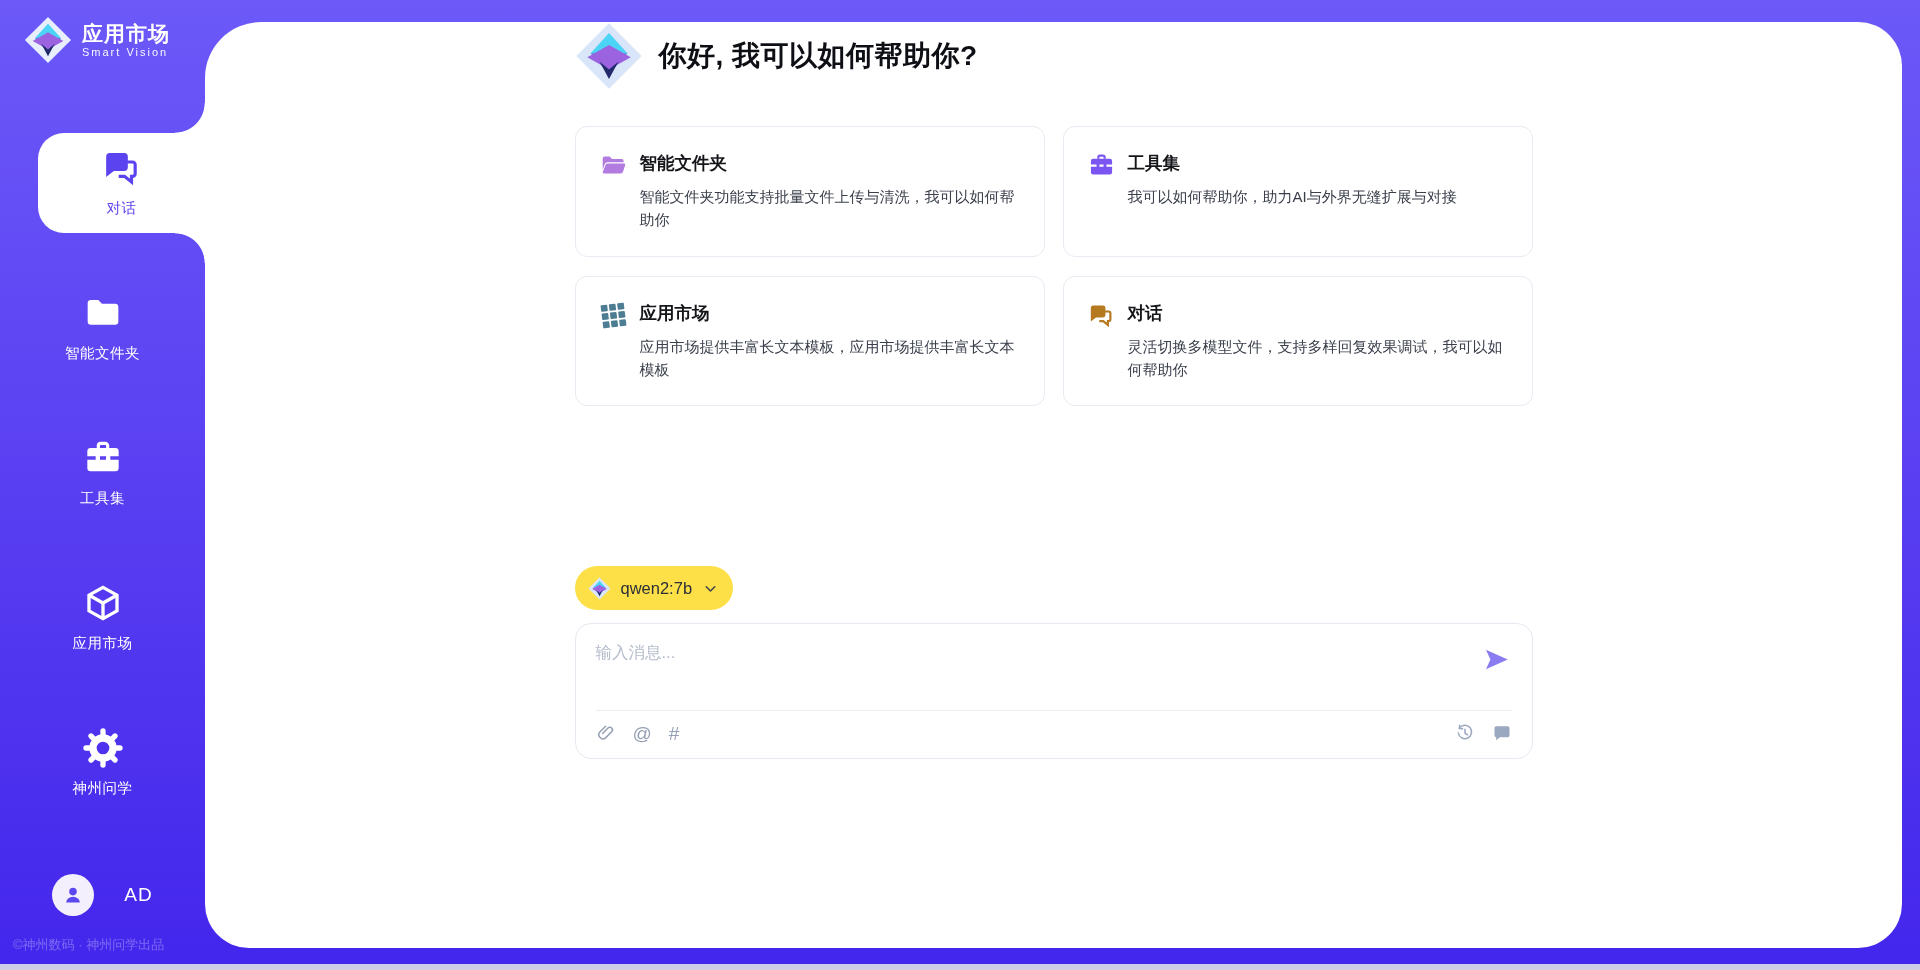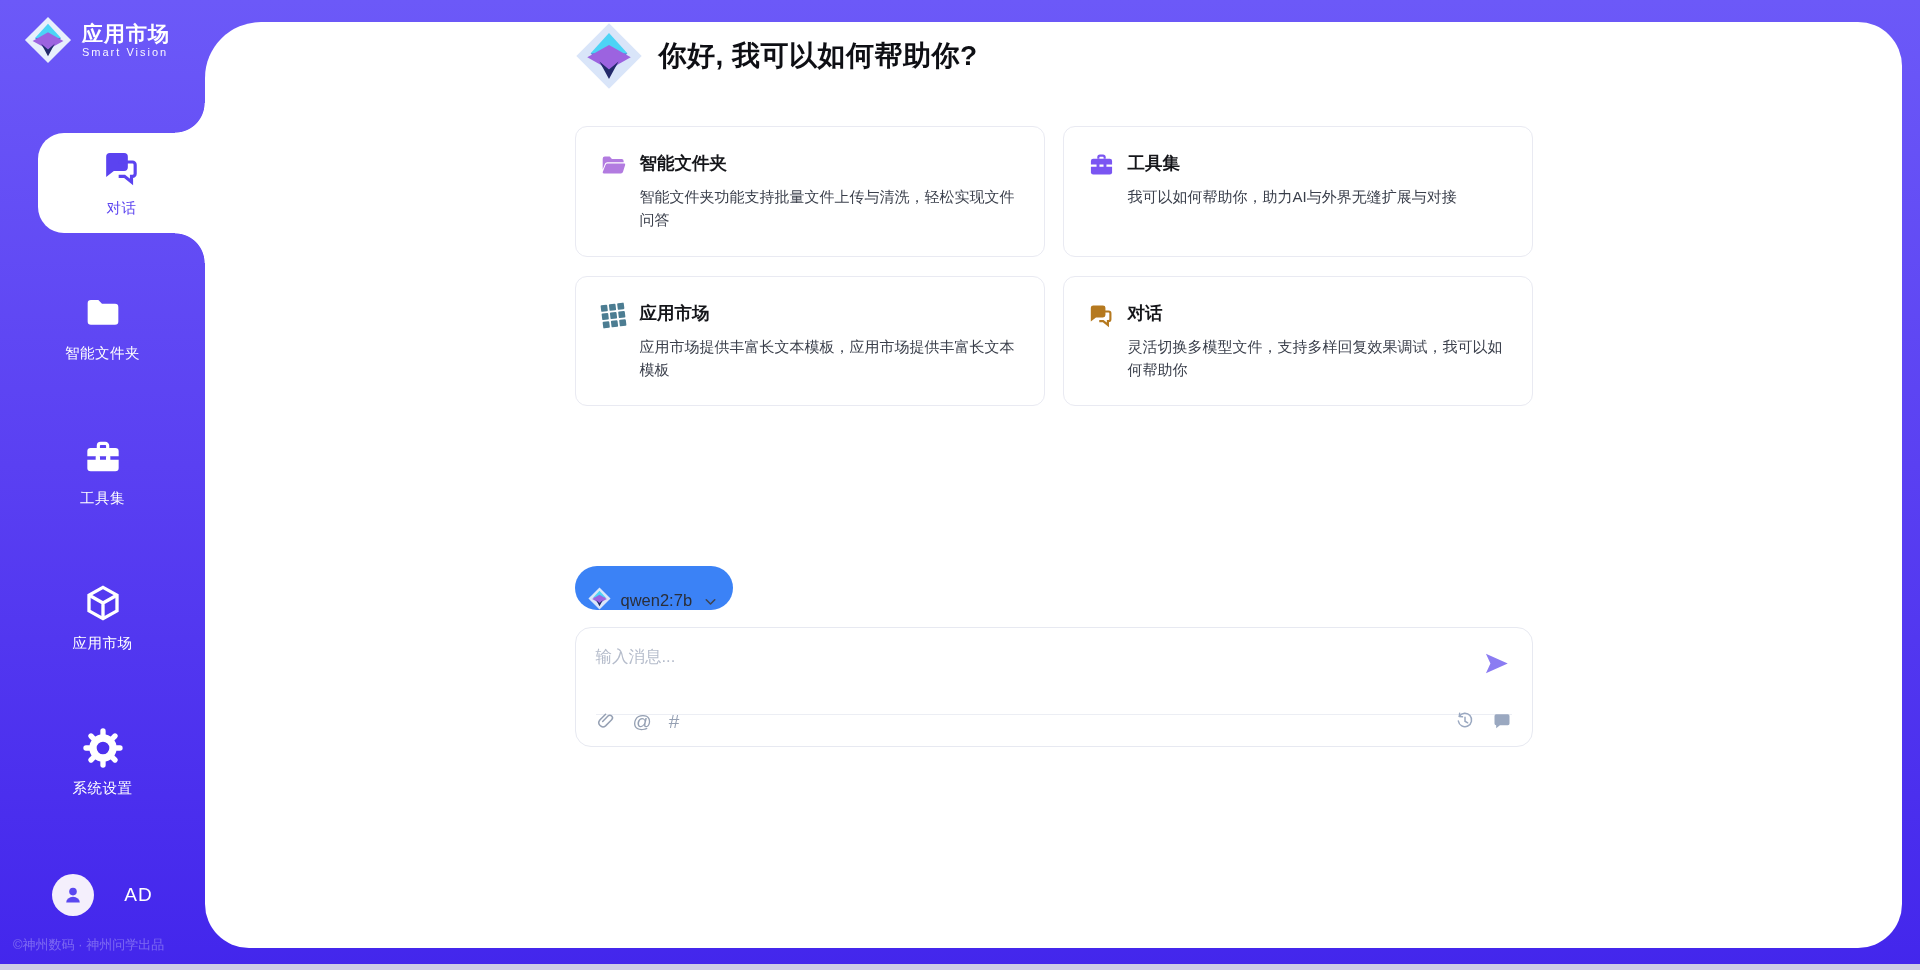--- a/index.html
+++ b/index.html
@@ -70,29 +70,29 @@
   .card-icon svg { width:27px; height:27px; display:block; }
   .card-title { font-size:17.5px; font-weight:bold; color:#15161a; margin-bottom:10px; }
   .card-desc { font-size:15px; color:#3a3f4b; line-height:1.55; }
   .icon-folder-open { color:#b27be0; }
   .icon-toolbox-card { color:#7a55f2; }
   .icon-grid { color:#4c7d92; }
   .icon-chat-card { color:#b5791f; }
 
   .composer-block { margin-top:160px; }
   .model-pill {
-    display:inline-flex; align-items:flex-end; gap:10px; height:44px;
-    padding:0 14px 0 13px; background:#3b82f6; border-radius:22px; cursor:pointer;
+    display:inline-flex; align-items:center; gap:10px; height:44px;
+    padding:0 14px 0 13px; background:#fde047; border-radius:22px; cursor:pointer;
   }
   .model-pill svg.diamond { width:23px; height:23px; }
   .model-name { font-size:16.5px; color:#2a2e39; }
   .model-pill .chev { width:17px; height:17px; color:#3f4450; }
 
   .composer {
-    margin-top:13px; position:relative; height:120px;
+    margin-top:13px; position:relative; height:136px;
     border:1px solid #e7e9f1; border-radius:16px; background:#fff;
   }
   .composer textarea {
     position:absolute; top:0; left:0; right:72px; height:84px;
     border:none; outline:none; resize:none; background:transparent;
     padding:18px 20px; font-size:16.5px; color:#333; font-family:inherit;
   }
   .composer textarea::placeholder { color:#b5bccb; }
   .send-btn { position:absolute; top:22px; right:22px; width:27px; height:27px; cursor:pointer; background:none; border:none; }
   .send-btn svg { width:27px; height:27px; }
@@ -171,21 +171,21 @@
           <line x1="20.2" y1="12" x2="22.2" y2="12"></line>
           <line x1="17.8" y1="17.8" x2="19.2" y2="19.2"></line>
           <line x1="12" y1="20.2" x2="12" y2="22.2"></line>
           <line x1="6.2" y1="17.8" x2="4.8" y2="19.2"></line>
           <line x1="3.8" y1="12" x2="1.8" y2="12"></line>
           <line x1="6.2" y1="6.2" x2="4.8" y2="4.8"></line>
           <line x1="12" y1="3.8" x2="12" y2="1.8"></line>
           <line x1="17.8" y1="6.2" x2="19.2" y2="4.8"></line>
         </g>
       </svg>
-      <span class="nav-label">系统设置</span>
+      <span class="nav-label">神州问学</span>
     </div>
 
   </nav>
 
   <div class="user-row">
     <span class="avatar">
       <svg viewBox="0 0 24 24">
         <circle cx="12" cy="8.6" r="3.8" fill="#5b48f0"></circle>
         <path d="M5.2 19.4 a6.8 5.6 0 0 1 13.6 0 z" fill="#5b48f0"></path>
       </svg>
@@ -214,21 +214,21 @@
 
       <div class="card">
         <span class="card-icon icon-folder-open">
           <svg viewBox="0 0 24 24">
             <path d="M2.4 6 a1.9 1.9 0 0 1 1.9-1.9 h4.3 l2 2.1 h8.7 a1.7 1.7 0 0 1 1.7 1.7 v1.1 H6.4 a2.1 2.1 0 0 0-2 1.5 L2.4 15.6 z" fill="currentColor"></path>
             <path d="M6.7 10.2 h14.7 a1 1 0 0 1 .95 1.3 l-1.95 6.2 a1.9 1.9 0 0 1-1.8 1.3 H3.4 a1 1 0 0 1-.95-1.3 l2.45-6.2 a1.9 1.9 0 0 1 1.8-1.3 z" fill="currentColor"></path>
           </svg>
         </span>
         <div>
           <div class="card-title">智能文件夹</div>
-          <div class="card-desc">智能文件夹功能支持批量文件上传与清洗，轻松实现文件问答</div>
+          <div class="card-desc">智能文件夹功能支持批量文件上传与清洗，我可以如何帮助你</div>
         </div>
       </div>
 
       <div class="card">
         <span class="card-icon icon-toolbox-card">
           <svg viewBox="0 0 24 24">
             <path d="M9.2 6 V4.6 a1.4 1.4 0 0 1 1.4-1.4 h2.8 a1.4 1.4 0 0 1 1.4 1.4 V6" fill="none" stroke="currentColor" stroke-width="1.9"></path>
             <path d="M2.6 8 a2 2 0 0 1 2-2 h14.8 a2 2 0 0 1 2 2 v3 H2.6 z" fill="currentColor"></path>
             <path d="M2.6 13 h18.8 v5 a2 2 0 0 1-2 2 H4.6 a2 2 0 0 1-2-2 z" fill="currentColor"></path>
             <rect x="7.6" y="10.3" width="2.6" height="3.4" rx="0.9" fill="currentColor"></rect>

